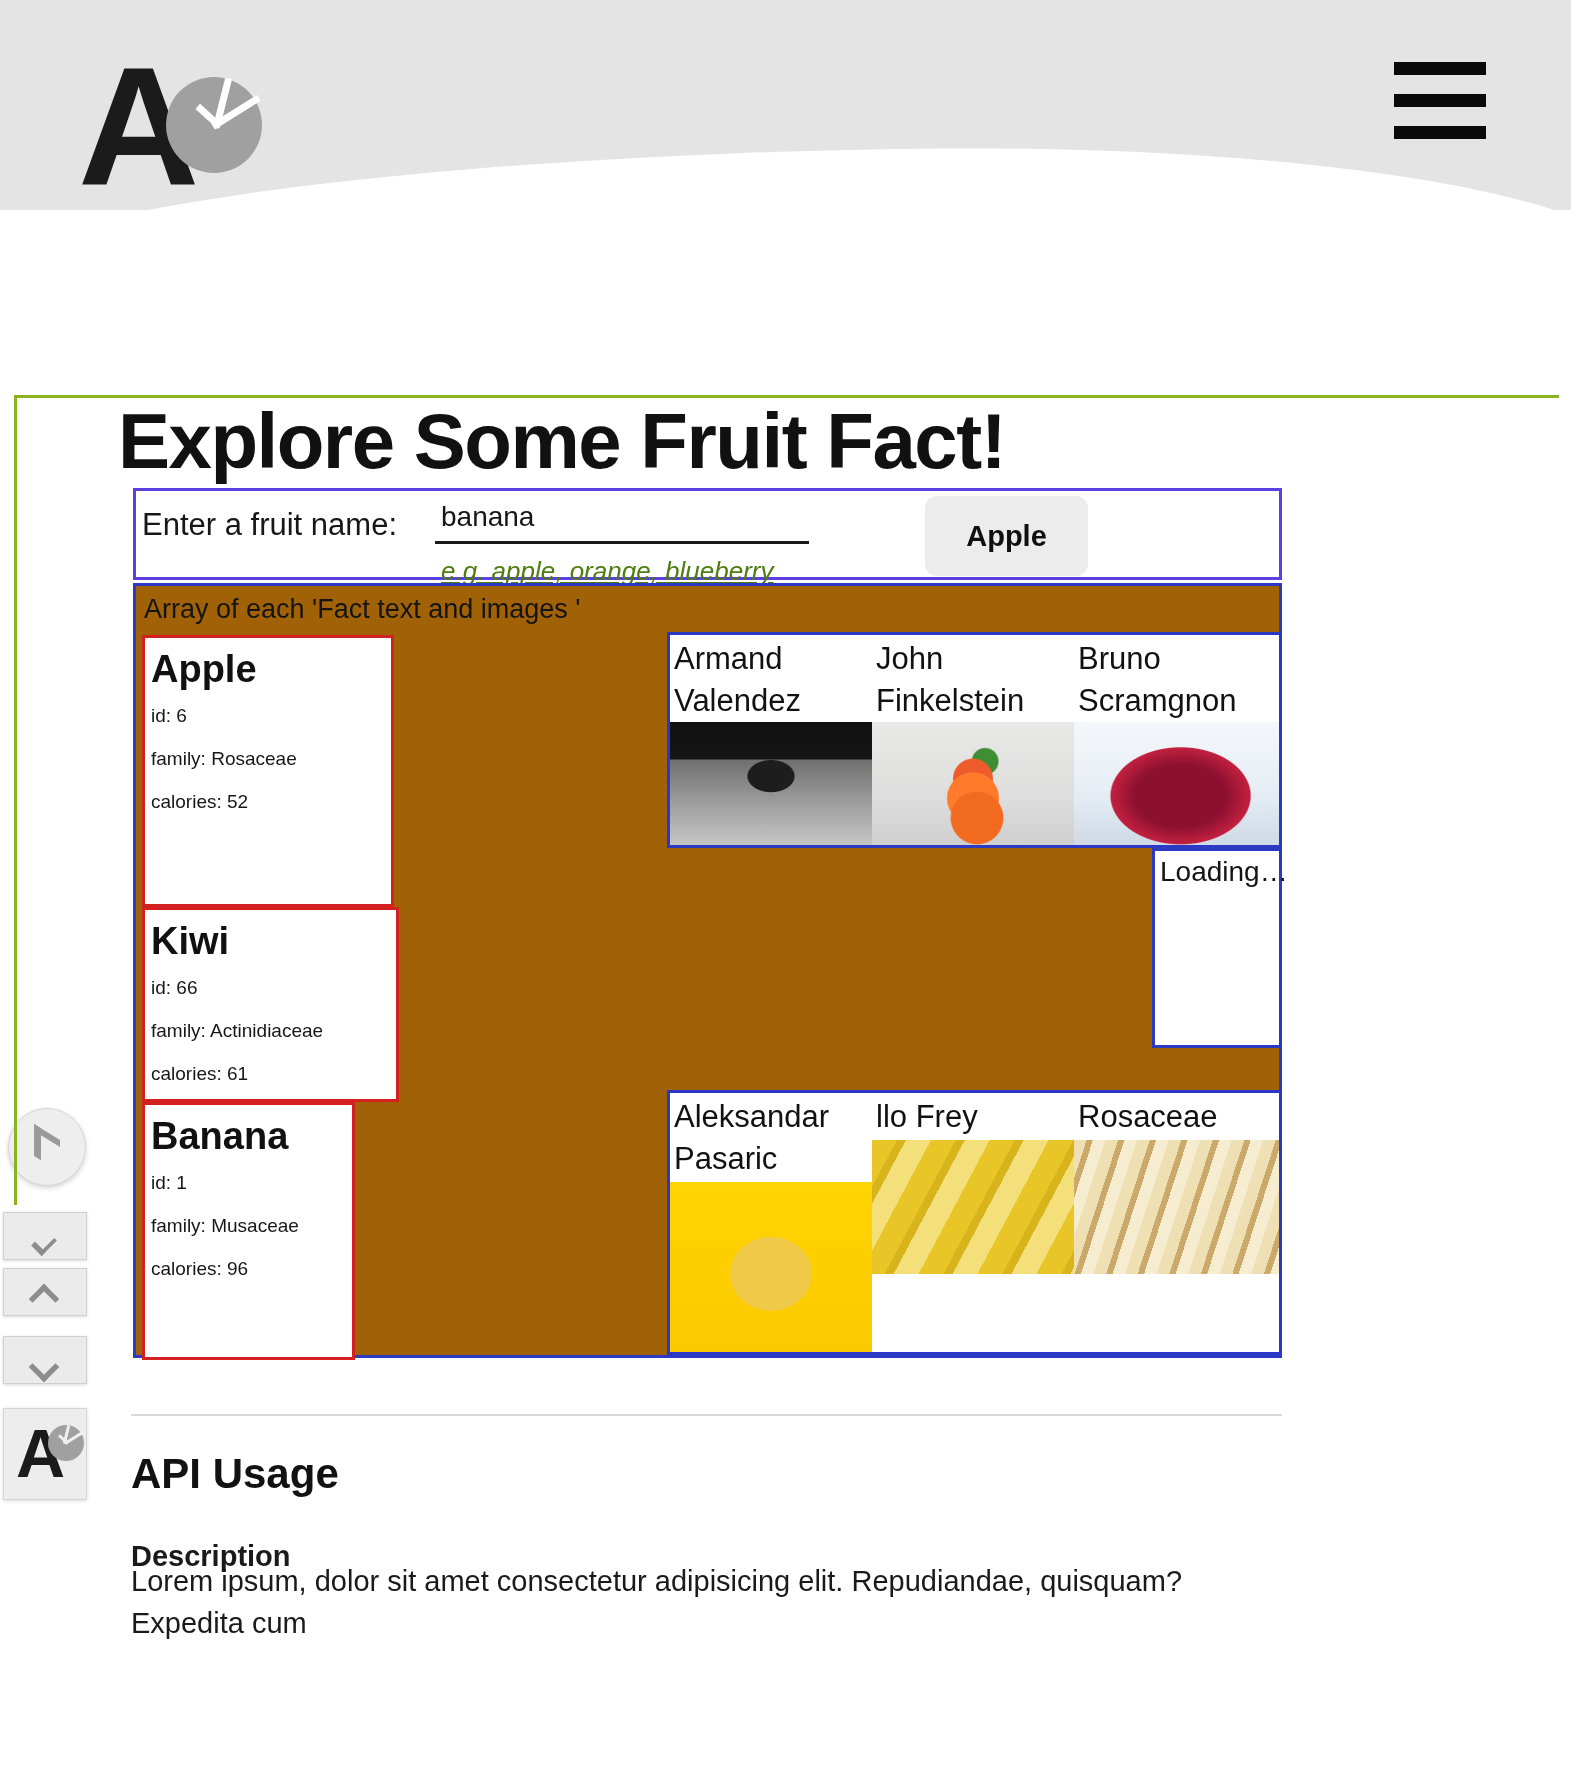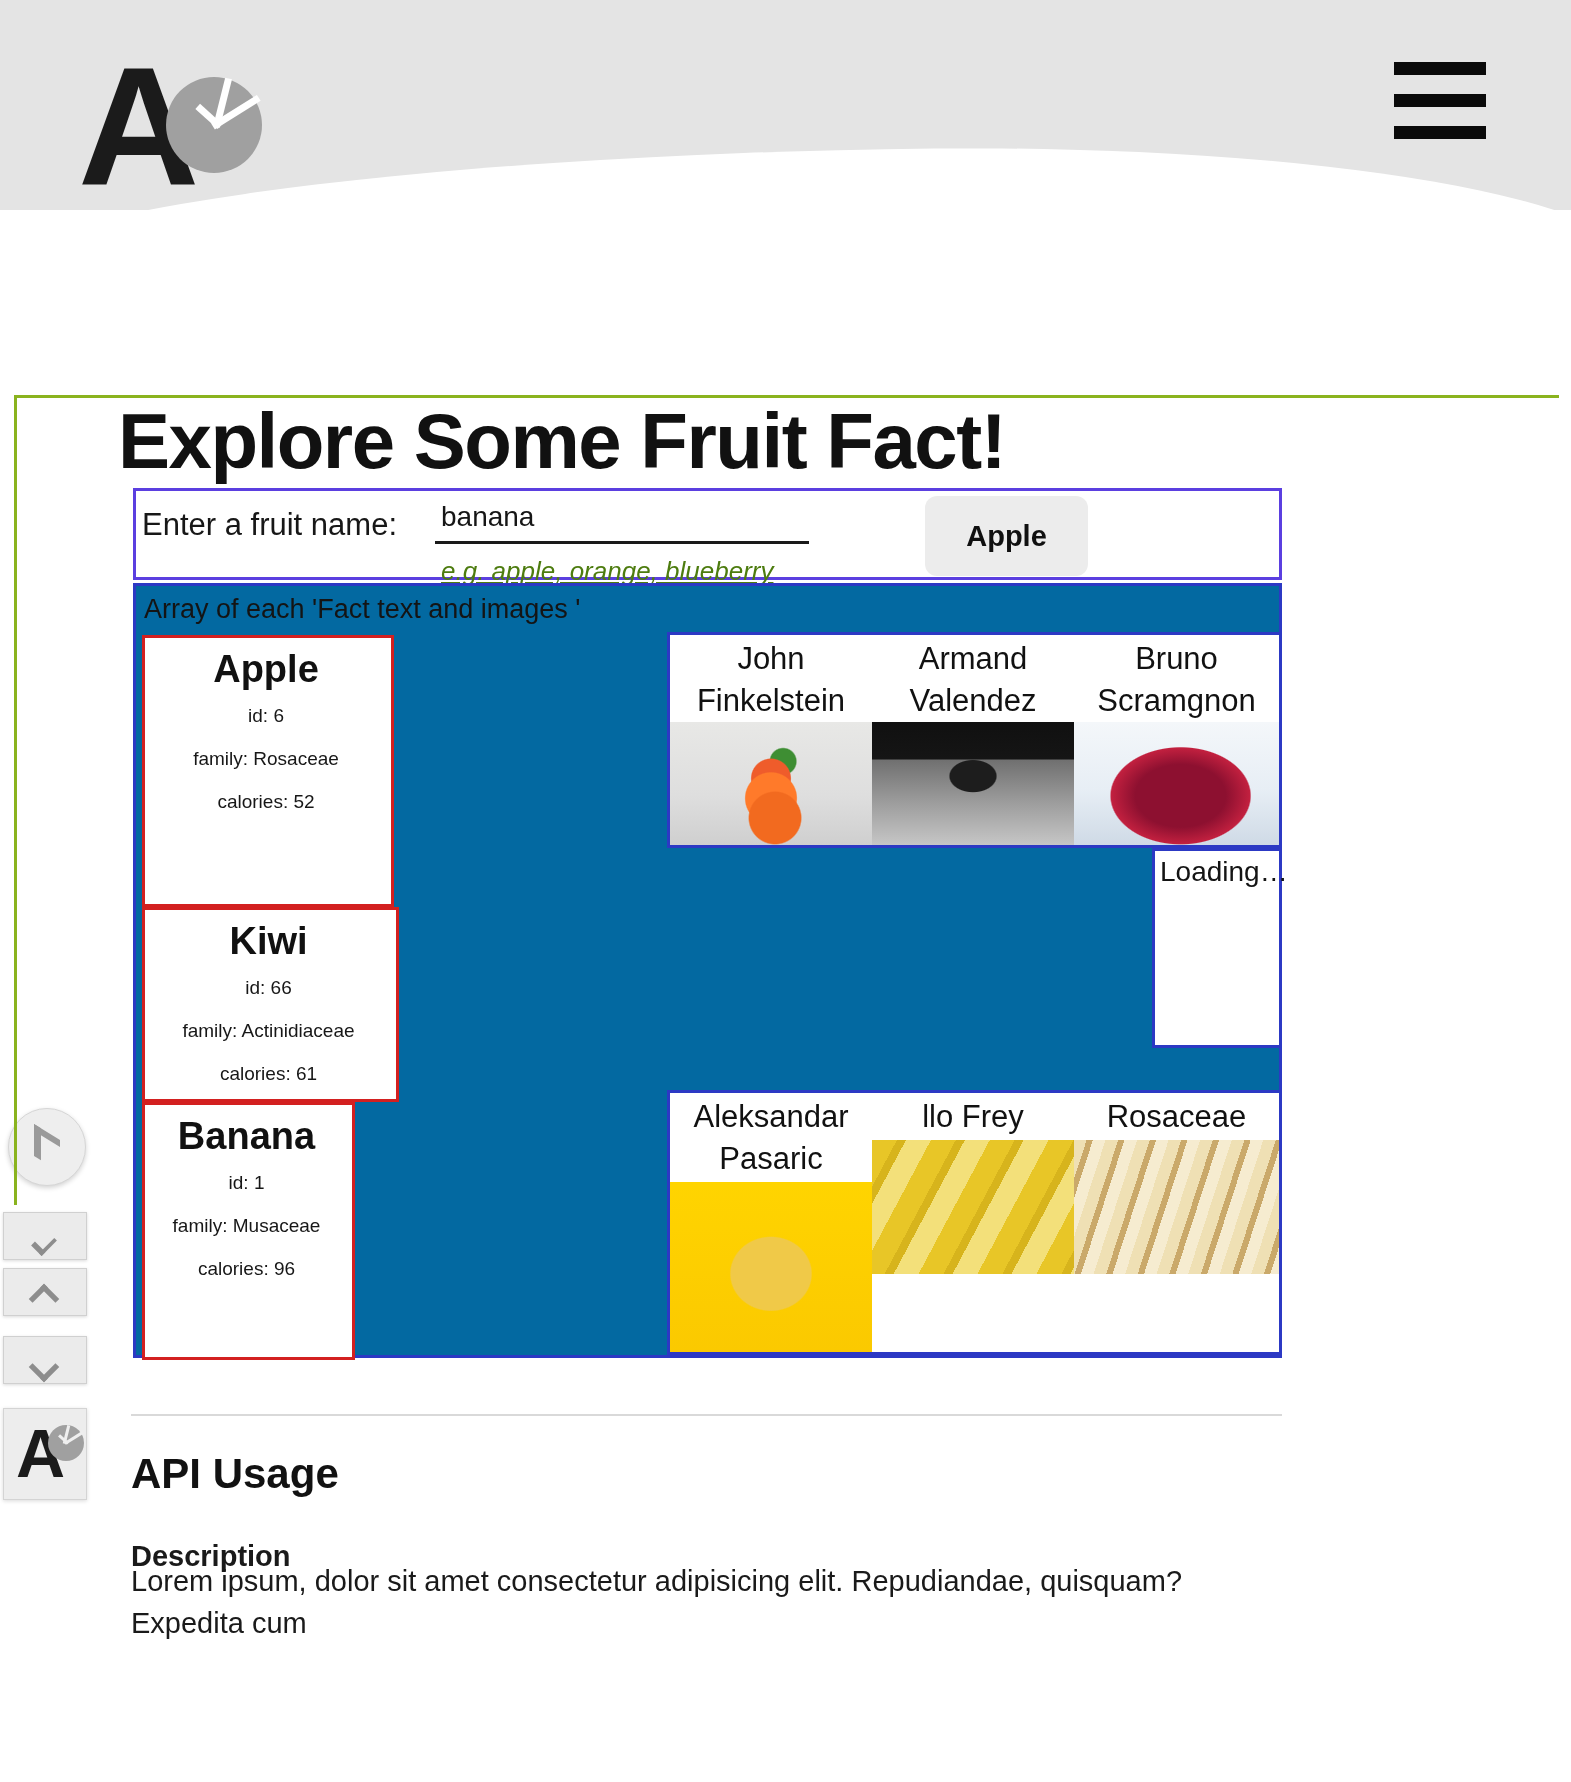--- a/index.html
+++ b/index.html
@@ -272,22 +272,21 @@
   }
 
   
   .results-box {
     position: absolute;
     left: 133px;
     top: 583px;
     width: 1149px;
     height: 775px;
     border: 3px solid #2c39c4;
-    background: #0369a1;
-    text-align: center;
+    background: #a16207;
   }
   .results-caption {
     position: absolute;
     left: 8px;
     top: 8px;
     font-size: 27px;
     color: #141414;
     white-space: nowrap;
   }
 
@@ -520,26 +519,26 @@
       <div class="fruit-name">Banana</div>
       <div class="fruit-row">id: 1</div>
       <div class="fruit-row">family: Musaceae</div>
       <div class="fruit-row">calories: 96</div>
     </div>
   </div>
 
   <div class="credit-panel credit-panel-top">
     <div class="credit-cols">
       <div class="credit-col" style="width:202px;">
+        <div class="credit-name">Armand Valendez</div>
+        <div class="credit-photo ph-imac-dark" style="top:87px;height:123px;"></div>
+      </div>
+      <div class="credit-col" style="width:202px;">
         <div class="credit-name">John Finkelstein</div>
         <div class="credit-photo ph-apple-slices" style="top:87px;height:123px;"></div>
-      </div>
-      <div class="credit-col" style="width:202px;">
-        <div class="credit-name">Armand Valendez</div>
-        <div class="credit-photo ph-imac-dark" style="top:87px;height:123px;"></div>
       </div>
       <div class="credit-col" style="width:205px;">
         <div class="credit-name">Bruno Scramgnon</div>
         <div class="credit-photo ph-red-apple" style="top:87px;height:123px;"></div>
       </div>
     </div>
   </div>
 
   <div class="credit-panel credit-panel-loading">
     <div class="loading-text">Loading…</div>

